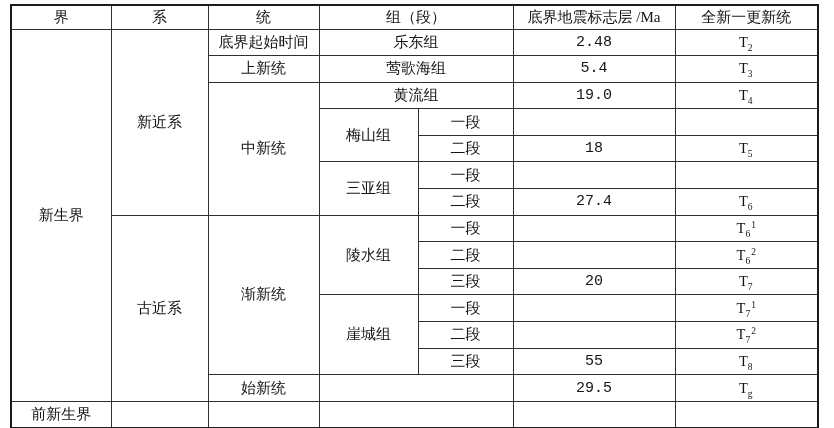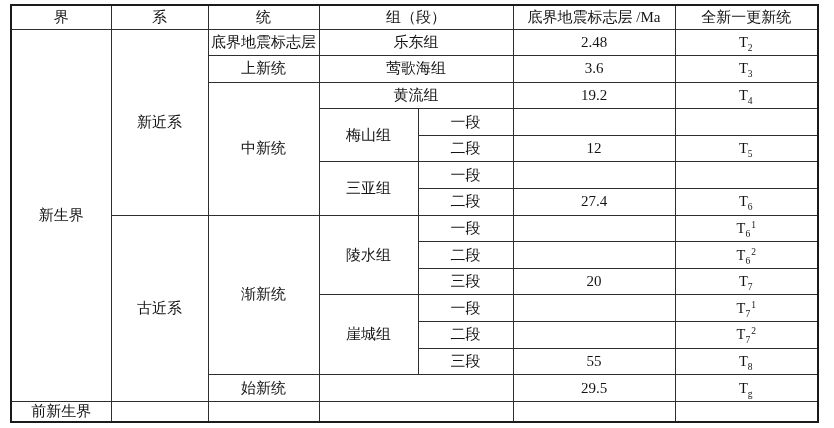--- a/index.html
+++ b/index.html
@@ -22,22 +22,22 @@
     text-align:center;
     vertical-align:middle;
     padding:0;
     font-size:15px;
     color:#141414;
     overflow:hidden;
     white-space:nowrap;
   }
   tr.rh-head{height:24px;}
   tr.rh{height:26.6px;}
-  tr.rh-last{height:20px;}
-  td.num{font-size:14px;font-family:Liberation Serif, serif;}
+  tr.rh-last{height:27px;}
+  td.num{font-size:14px;font-family:Liberation Mono, monospace;}
   td.mkcell{font-size:14.5px;}
   .mk-base{font-size:14.5px;}
   sub.mk-sub{
     font-size:9.5px;
     vertical-align:baseline;
     position:relative;top:4px;line-height:0;
   }
   sup.mk-sup{
     font-size:9.5px;
     vertical-align:baseline;
@@ -65,50 +65,50 @@
       <td>系</td>
       <td>统</td>
       <td colspan="2">组（段）</td>
       <td>底界地震标志层 /Ma</td>
       <td>全新一更新统</td>
     </tr>
 
     <tr class="rh">
       <td rowspan="14">新生界</td>
       <td rowspan="7">新近系</td>
-      <td>底界地震标志层</td>
+      <td>底界起始时间</td>
       <td colspan="2">乐东组</td>
       <td class="num">2.48</td>
       <td class="mkcell"><span class="mk-base">T</span><sub class="mk-sub">2</sub><sup class="mk-sup"></sup></td>
     </tr>
 
     <tr class="rh">
       <td>上新统</td>
       <td colspan="2">莺歌海组</td>
-      <td class="num">3.6</td>
+      <td class="num">5.4</td>
       <td class="mkcell"><span class="mk-base">T</span><sub class="mk-sub">3</sub><sup class="mk-sup"></sup></td>
     </tr>
 
     <tr class="rh">
       <td rowspan="5">中新统</td>
       <td colspan="2">黄流组</td>
-      <td class="num">19.2</td>
+      <td class="num">19.0</td>
       <td class="mkcell"><span class="mk-base">T</span><sub class="mk-sub">4</sub><sup class="mk-sup"></sup></td>
     </tr>
 
     <tr class="rh">
       <td rowspan="2">梅山组</td>
       <td>一段</td>
       <td class="num"></td>
       <td class="mkcell"></td>
     </tr>
 
     <tr class="rh">
       <td>二段</td>
-      <td class="num">12</td>
+      <td class="num">18</td>
       <td class="mkcell"><span class="mk-base">T</span><sub class="mk-sub">5</sub><sup class="mk-sup"></sup></td>
     </tr>
 
     <tr class="rh">
       <td rowspan="2">三亚组</td>
       <td>一段</td>
       <td class="num"></td>
       <td class="mkcell"></td>
     </tr>
 

